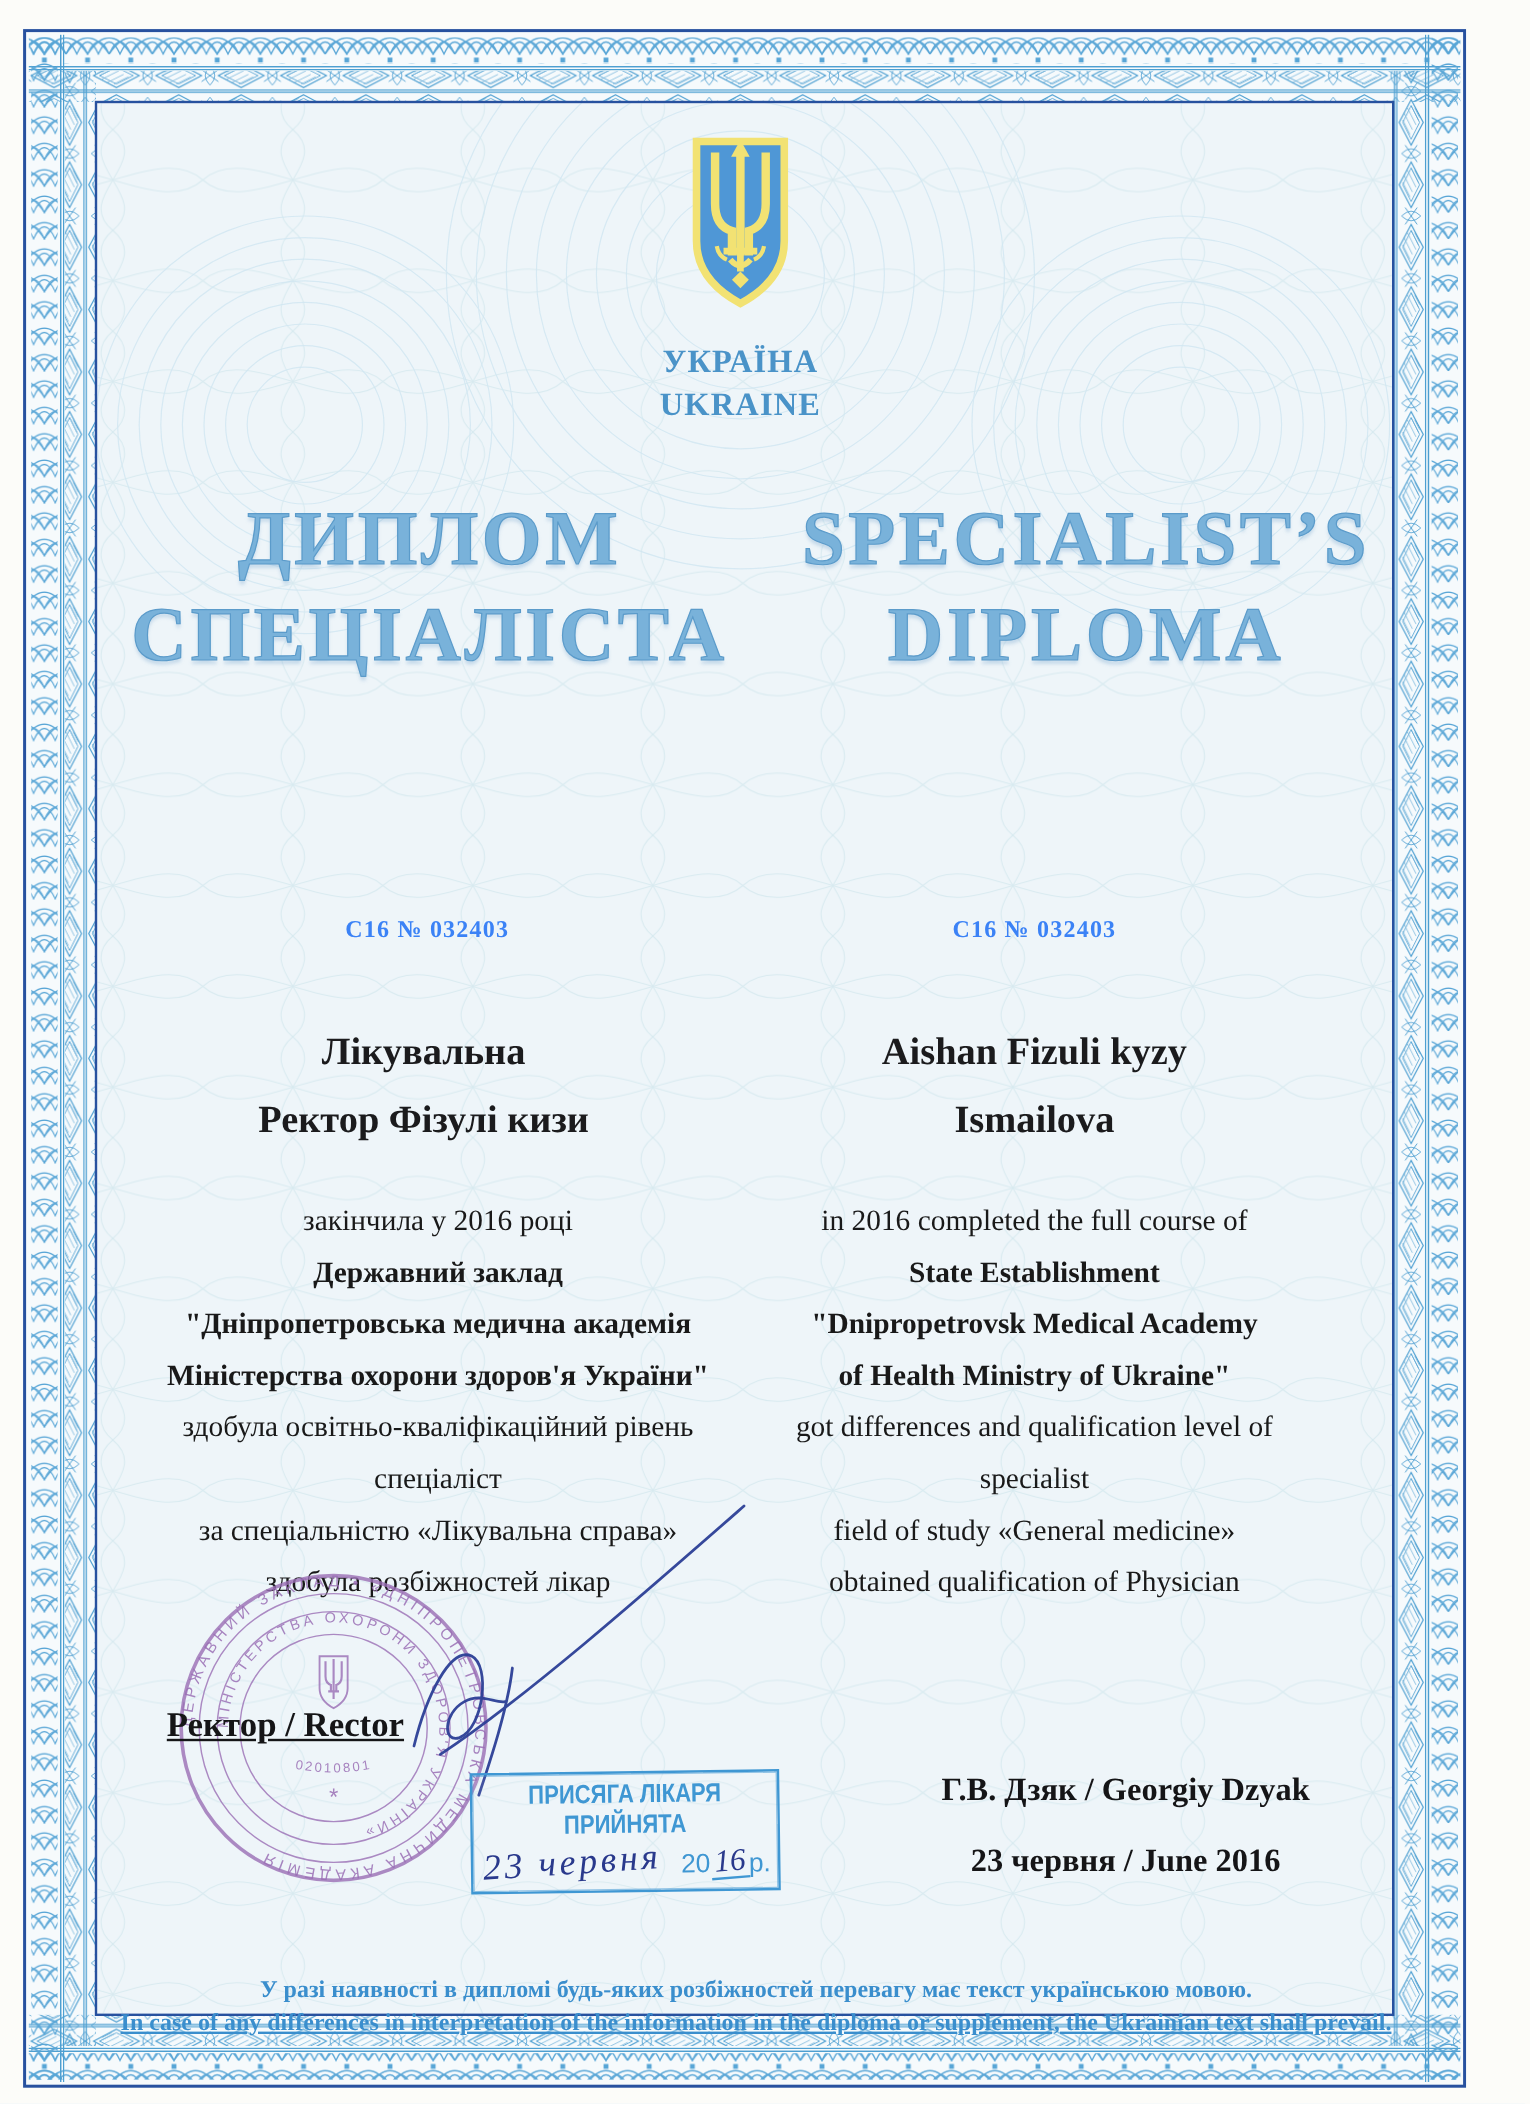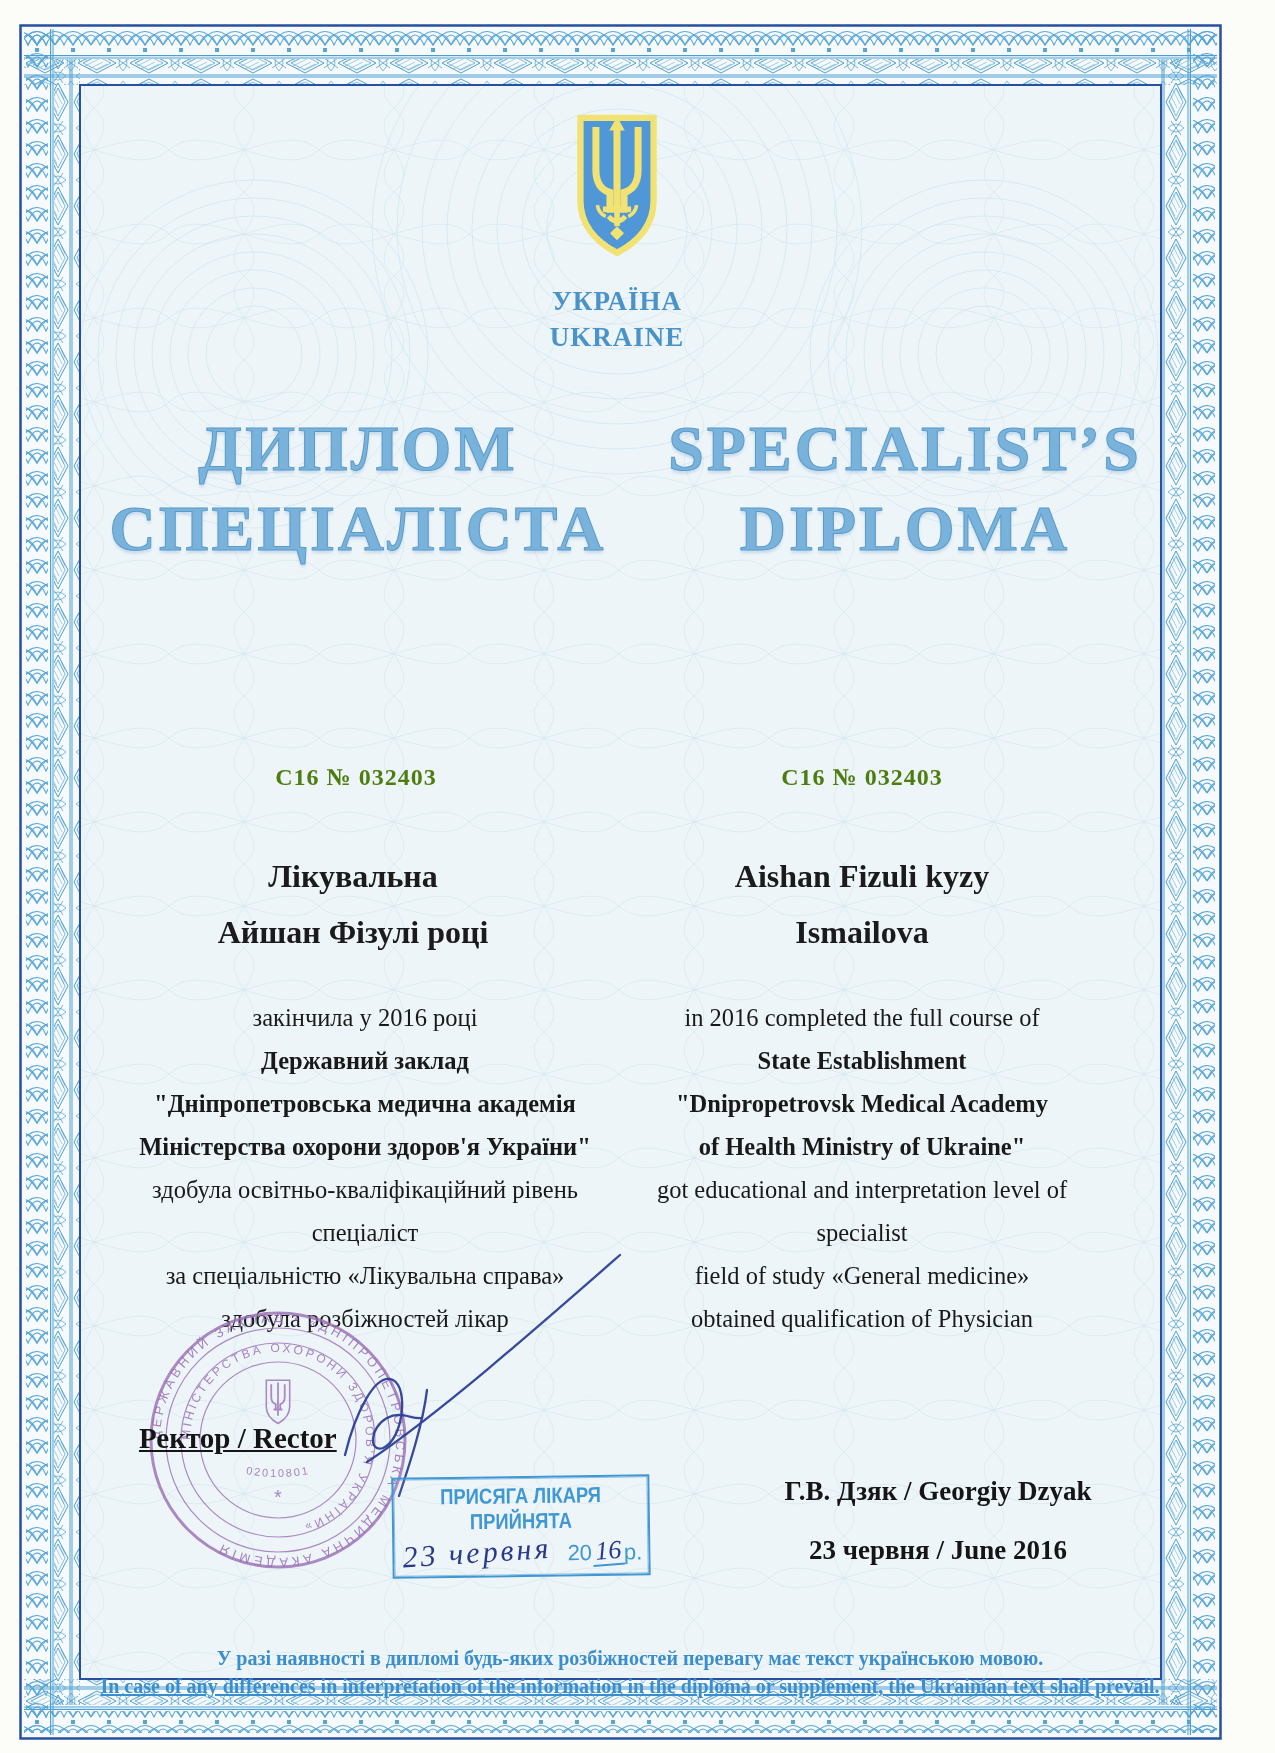--- a/index.html
+++ b/index.html
@@ -18,21 +18,21 @@
   .ctr{transform:translateX(-50%);text-align:center;white-space:nowrap;}
   .country{
     font-weight:bold;color:#4a93c8;font-size:27px;letter-spacing:1px;
   }
   .big-title{
     font-weight:bold;font-size:64px;letter-spacing:3px;color:#79b2da;
     -webkit-text-stroke:1px #5b9bca;
     text-shadow:0 3px 3px rgba(120,165,205,.35);
   }
   .title-block div{height:80px;line-height:80px;}
-  .serial{font-weight:bold;font-size:24px;color:#4d7c0f;letter-spacing:1px;}
+  .serial{font-weight:bold;font-size:20px;color:#3b82f6;letter-spacing:1px;}
   .name-block div{height:56px;line-height:56px;font-weight:bold;font-size:32px;color:#1b1b1d;}
   .body-col div{height:43px;line-height:43px;font-size:24.5px;color:#191919;}
   .body-col .b{font-weight:bold;}
   .official{font-weight:bold;color:#151517;}
   .rector-label{font-size:29px;text-decoration:underline;}
   .dzyak-block div{height:59px;line-height:40px;font-size:27px;}
   .footer-block div{height:28px;line-height:28px;font-weight:bold;color:#3a8ecd;}
   .footer-ua{font-size:20px;margin-top:28px;}
   .footer-en{font-size:20px;text-decoration:underline;}
   .oath-stamp{
@@ -201,21 +201,21 @@
   <div class="abs ctr title-block" style="left:886px;top:385px;">
     <div class="big-title">SPECIALIST’S</div>
     <div class="big-title">DIPLOMA</div>
   </div>
 
   <div class="abs ctr serial" style="left:337px;top:740px;">С16 № 032403</div>
   <div class="abs ctr serial" style="left:843px;top:740px;">С16 № 032403</div>
 
   <div class="abs ctr name-block" style="left:334px;top:824px;">
     <div>Лікувальна</div>
-    <div>Айшан Фізулі році</div>
+    <div>Ректор Фізулі кизи</div>
   </div>
   <div class="abs ctr name-block" style="left:843px;top:824px;">
     <div>Aishan Fizuli kyzy</div>
     <div>Ismailova</div>
   </div>
 
   <div class="abs ctr body-col" style="left:346px;top:972px;">
     <div>закінчила у 2016 році</div>
     <div class="b">Державний заклад</div>
     <div class="b">"Дніпропетровська медична академія</div>
@@ -223,21 +223,21 @@
     <div>здобула освітньо-кваліфікаційний рівень</div>
     <div>спеціаліст</div>
     <div>за спеціальністю «Лікувальна справа»</div>
     <div>здобула розбіжностей лікар</div>
   </div>
   <div class="abs ctr body-col" style="left:843px;top:972px;">
     <div>in 2016 completed the full course of</div>
     <div class="b">State Establishment</div>
     <div class="b">"Dnipropetrovsk Medical Academy</div>
     <div class="b">of Health Ministry of Ukraine"</div>
-    <div>got educational and interpretation level of</div>
+    <div>got differences and qualification level of</div>
     <div>specialist</div>
     <div>field of study «General medicine»</div>
     <div>obtained qualification of Physician</div>
   </div>
 
   <svg class="seal-svg" style="left:127px;top:1284px;" width="264" height="264" viewBox="-132 -132 264 264" aria-hidden="true">
     <defs>
       <path id="sealRing1" d="M -118,0 A 118,118 0 1 1 118,0 A 118,118 0 1 1 -118,0"></path>
       <path id="sealRing2" d="M -88,0 A 88,88 0 1 1 88,0 A 88,88 0 1 1 -88,0"></path>
       <path id="codeArc" d="M-48,30 Q0,44 48,30"></path>

